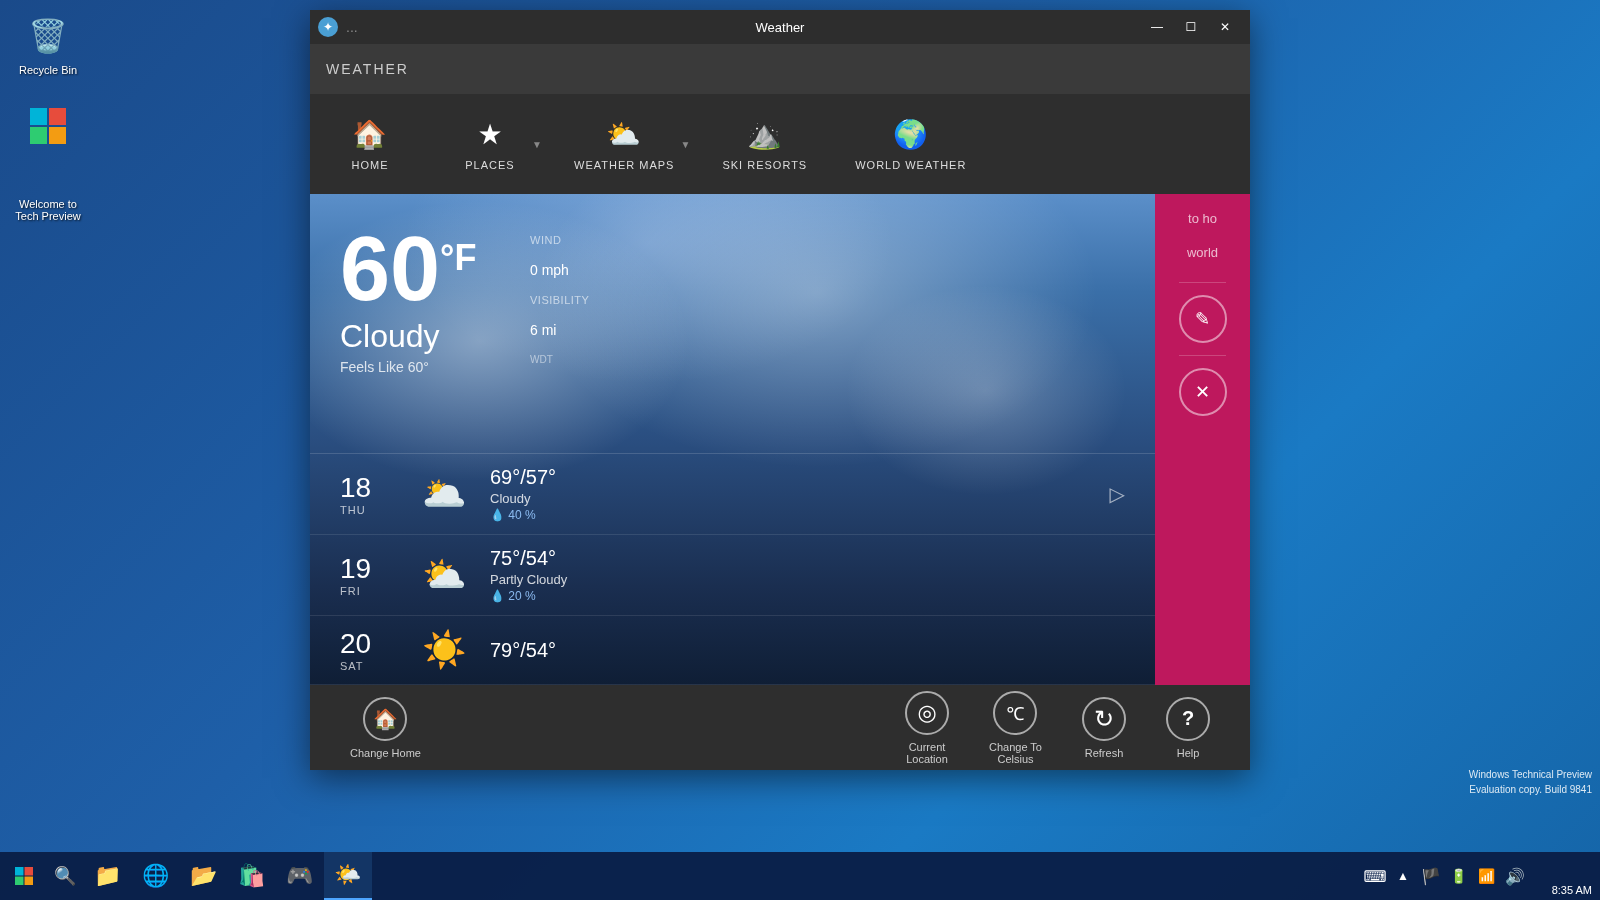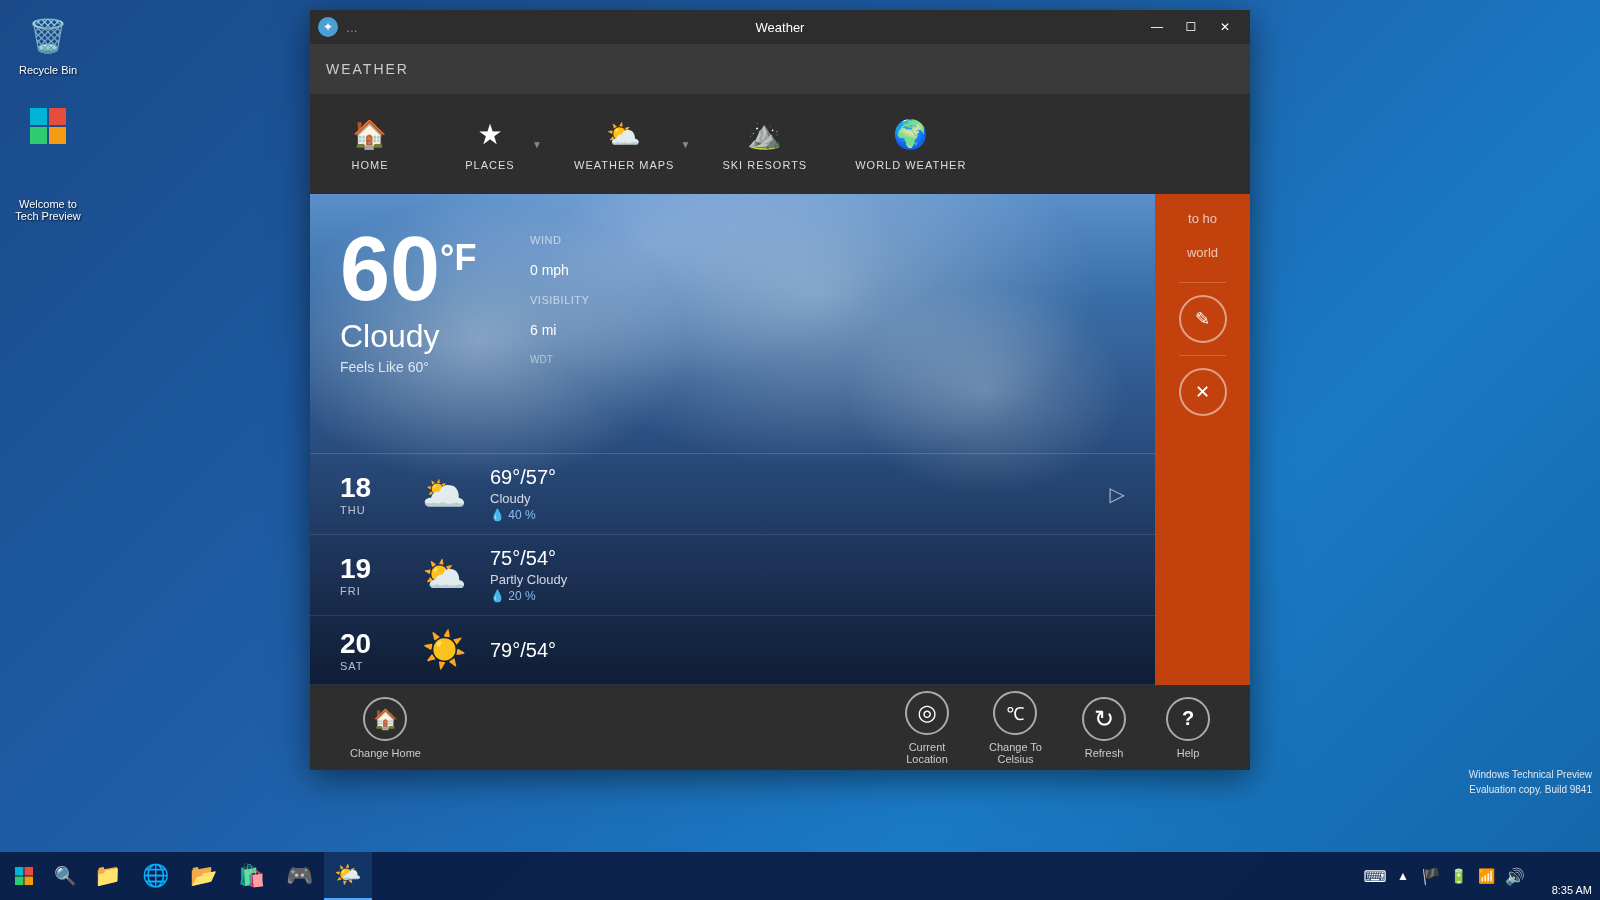--- a/index.html
+++ b/index.html
@@ -305,21 +305,21 @@
       padding: 12px 30px;
       border-bottom: 1px solid rgba(255,255,255,0.1);
       gap: 20px;
     }
     .forecast-date {
       min-width: 60px;
     }
     .forecast-day-num {
       font-size: 28px;
       color: white;
-      font-weight: 700;
+      font-weight: 400;
     }
     .forecast-day-name {
       font-size: 11px;
       color: rgba(255,255,255,0.7);
       text-transform: uppercase;
       letter-spacing: 1px;
     }
     .forecast-icon { font-size: 36px; min-width: 50px; text-align: center; }
     .forecast-temps-desc { flex: 1; }
     .forecast-temps {
@@ -339,21 +339,21 @@
     }
     .forecast-play {
       color: rgba(255,255,255,0.6);
       font-size: 20px;
       cursor: pointer;
     }
 
     
     .weather-right-panel {
       width: 95px;
-      background: #c2410c;
+      background: #be185d;
       display: flex;
       flex-direction: column;
       align-items: center;
       padding: 16px 8px;
       gap: 8px;
     }
     .panel-text {
       color: rgba(255,255,255,0.7);
       font-size: 11px;
       text-align: center;

